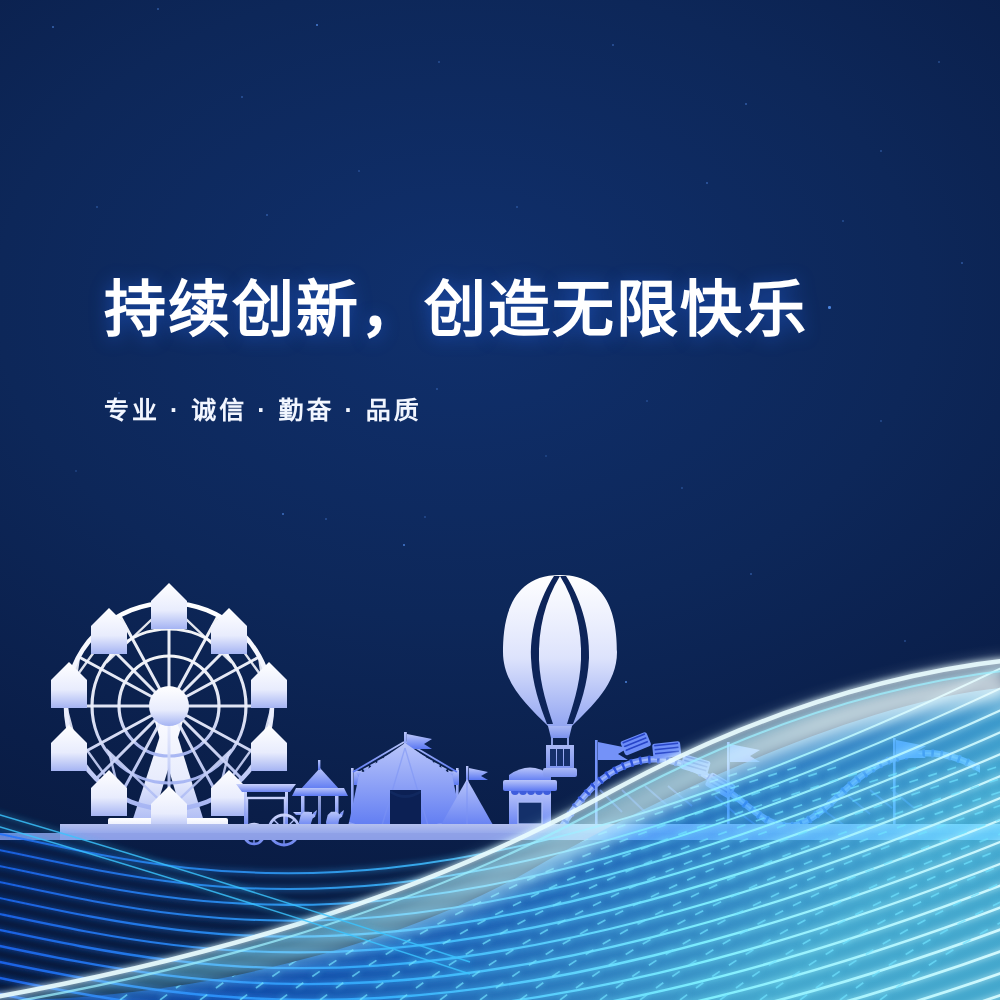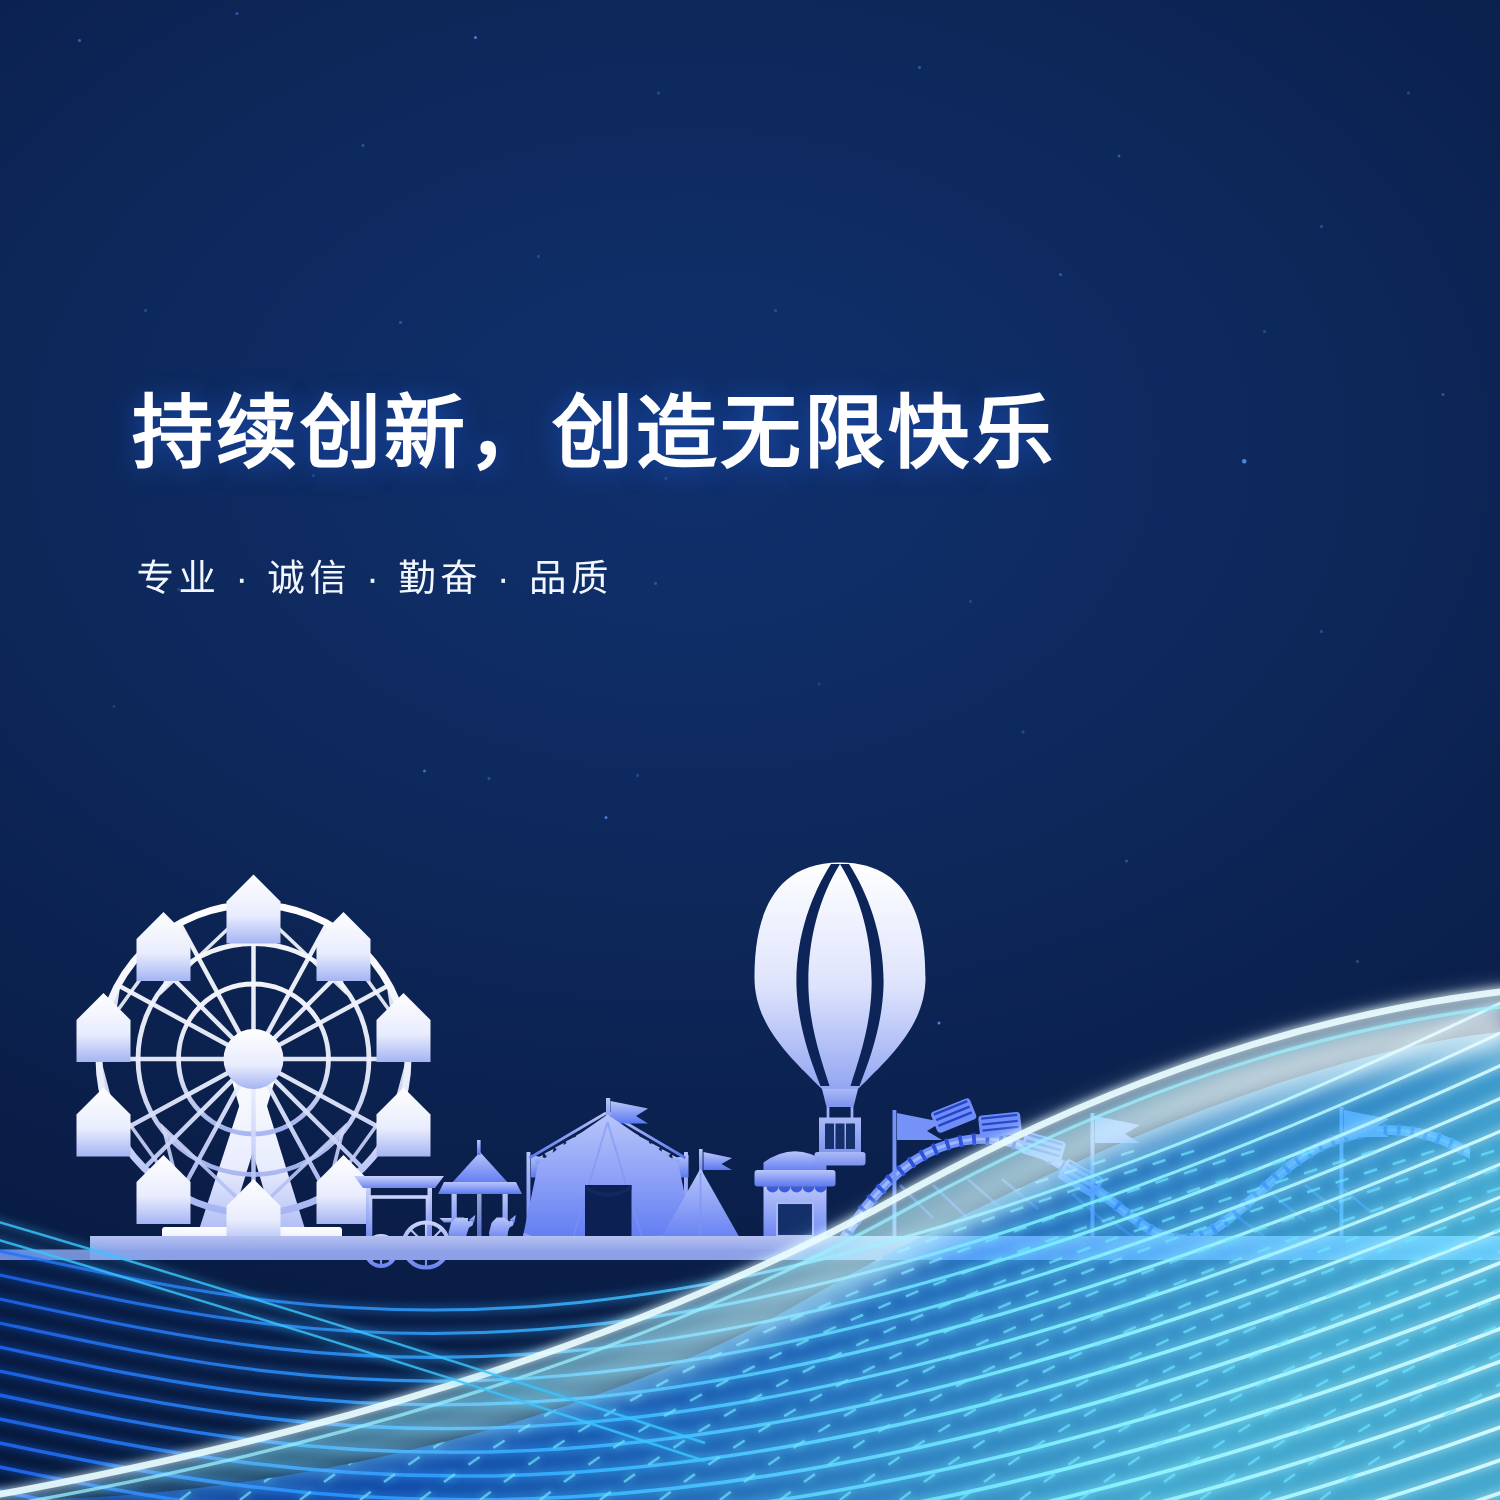--- a/index.html
+++ b/index.html
@@ -15,33 +15,33 @@
       radial-gradient(ellipse 1100px 760px at 46% 30%, #10306d 0%, #0d2759 42%, #0a1e49 70%, #071738 100%);
   }
 
   
   .stars{position:absolute;inset:0;pointer-events:none;}
   .star{position:absolute;border-radius:50%;background:#5d9cff;}
 
   
   .copy{position:absolute;left:88px;top:258px;width:780px;}
   .headline{
-    margin:0;
-    font-size:54px;
+    margin:16px;
+    font-size:62px;
     font-weight:700;
     letter-spacing:2px;
     line-height:1.16;
     color:#ffffff;
     white-space:nowrap;
     text-shadow:0 2px 18px rgba(40,110,255,.45);
   }
   .subline{
-    margin:44px 0 0 3px;
+    margin:44px 0 0 16px;
     font-size:25px;
-    font-weight:400;
+    font-weight:700;
     letter-spacing:3px;
     color:#f2f6ff;
     white-space:nowrap;
   }
 
   
   .art{position:absolute;left:0;top:0;width:1000px;height:1000px;}
   .wave{position:absolute;left:0;top:0;width:1000px;height:1000px;}
 </style>
 </head>

